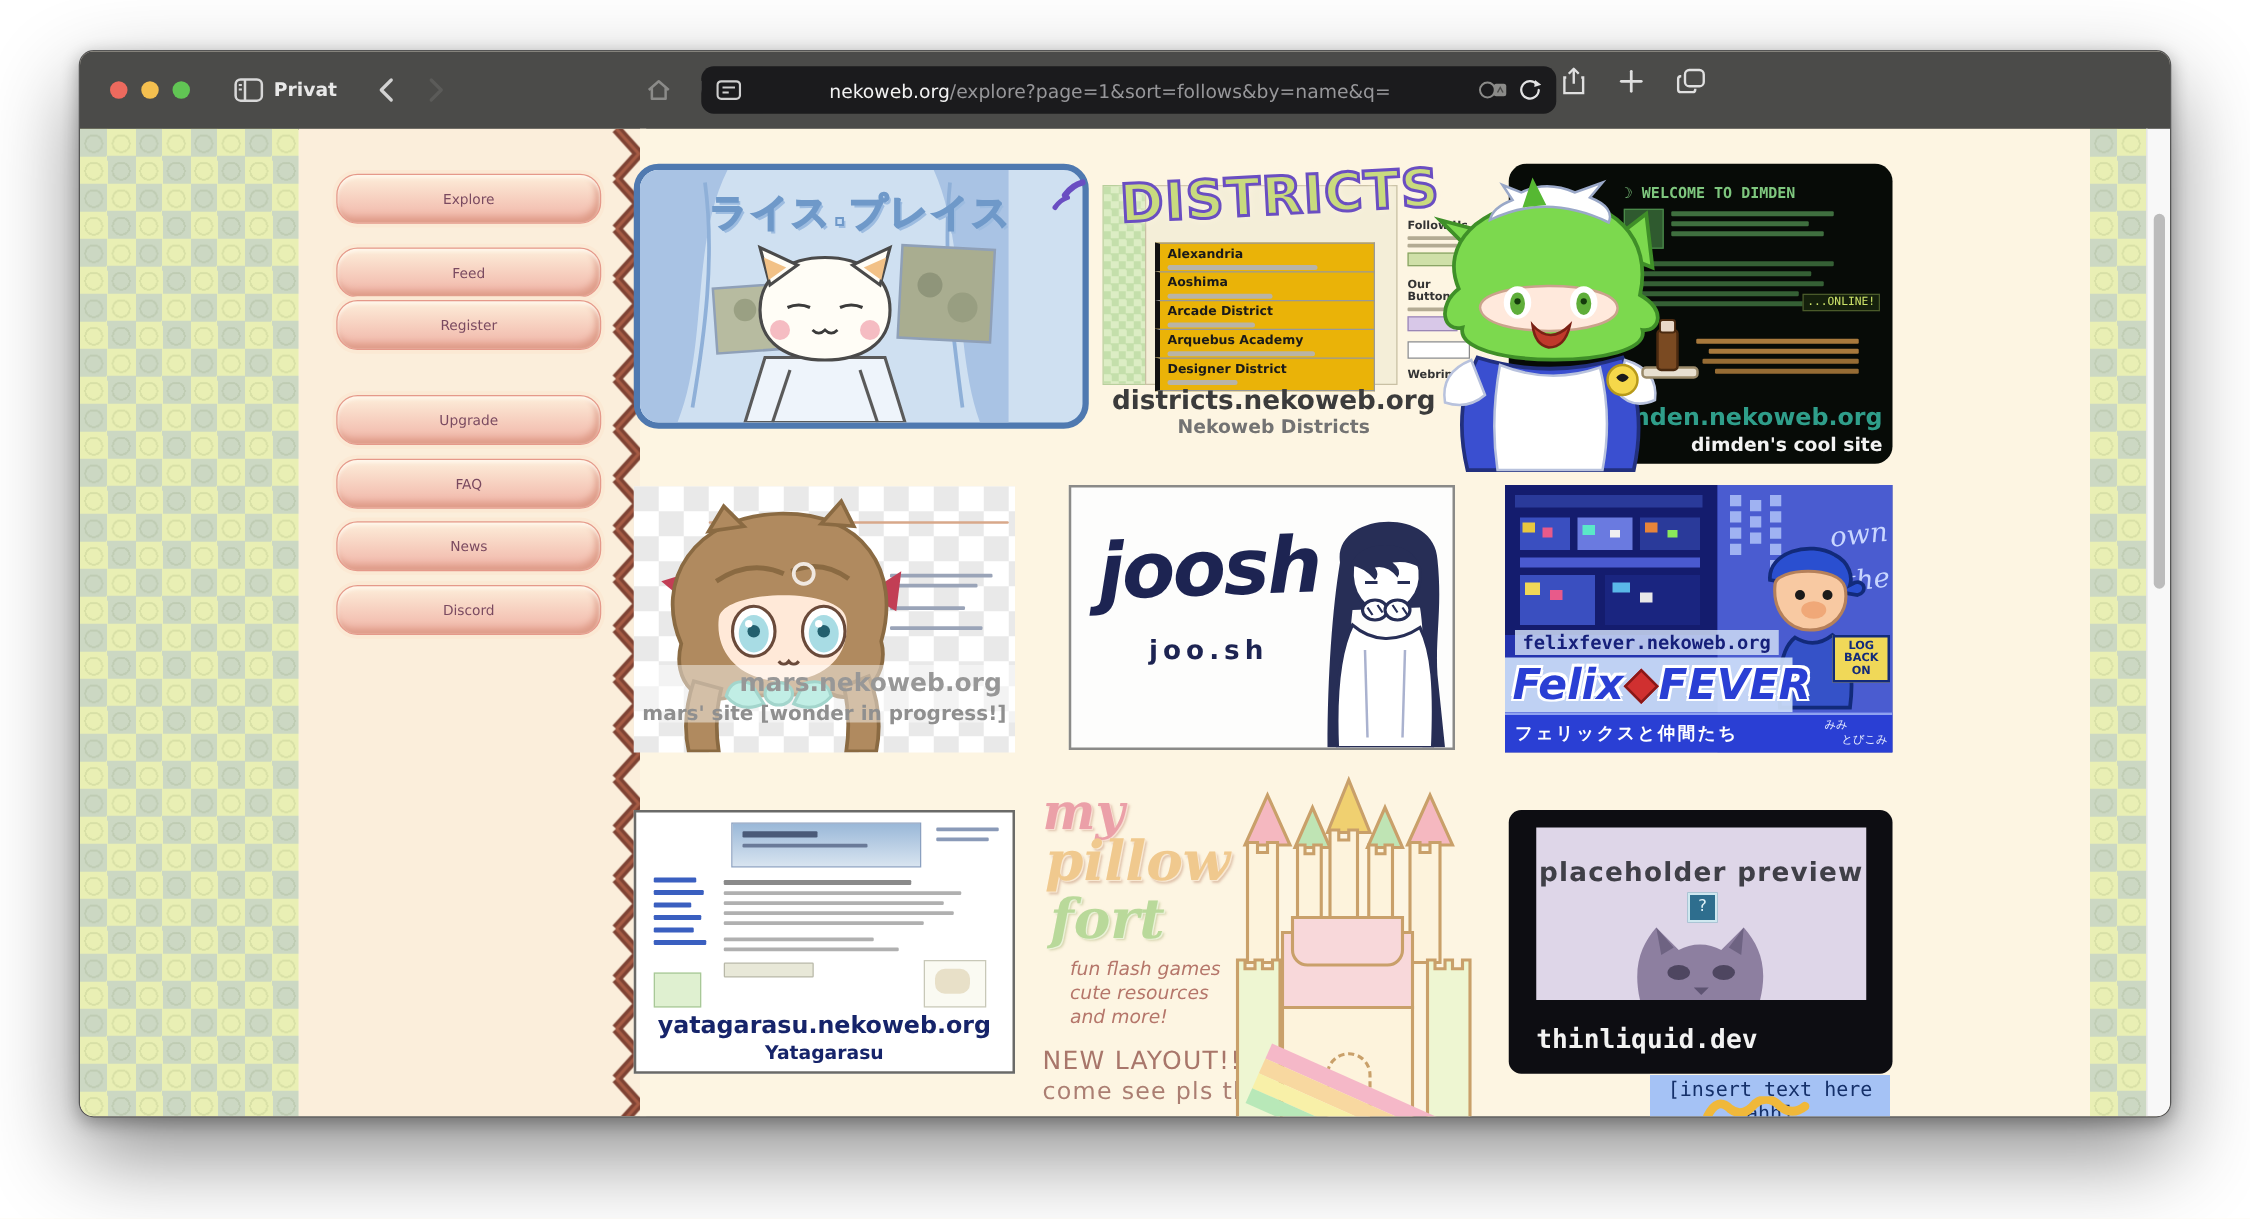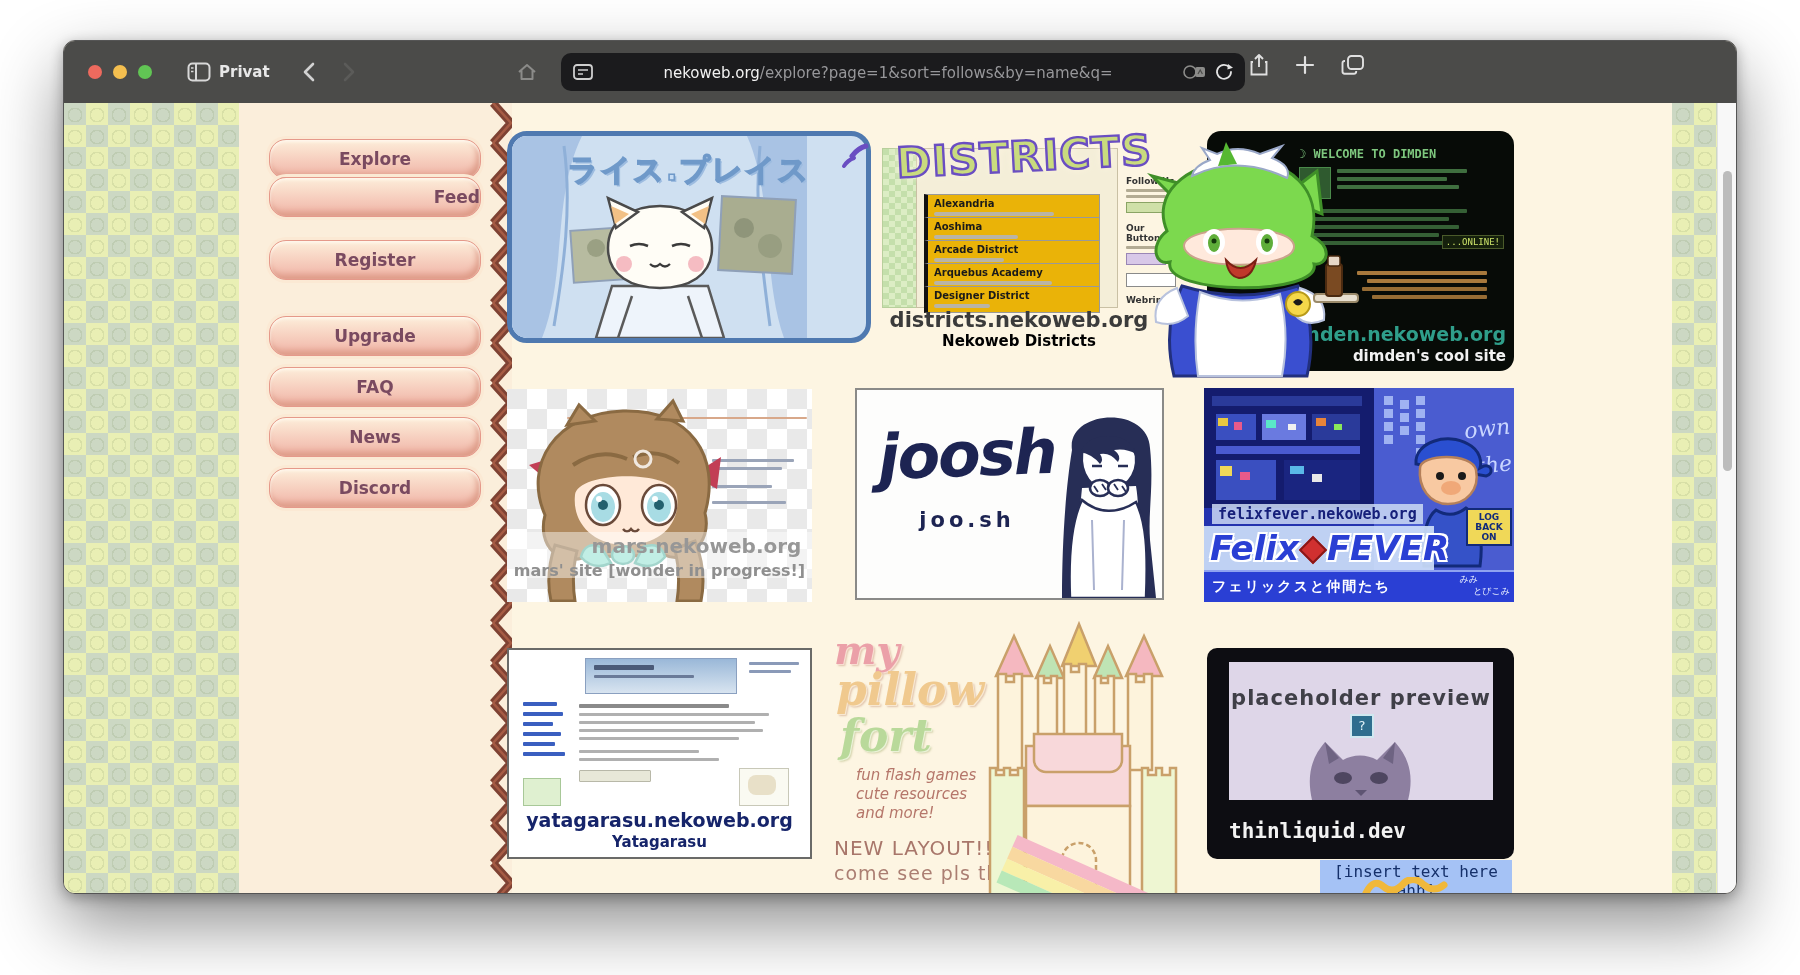--- a/index.html
+++ b/index.html
@@ -18,21 +18,21 @@
   
   .catpattern{background:
       radial-gradient(circle at 11px 12px, rgba(0,0,0,0) 6px, rgba(110,130,80,0.14) 6px 7.5px, rgba(0,0,0,0) 7.5px),
       repeating-conic-gradient(#e9efb4 0% 25%, #ccd8c3 25% 50%);
       background-size:22px 22px,44px 44px;}
   
   #sidebar{left:175px;top:62px;width:278px;height:790px;background:#fbeedb;}
   .pillbtn{position:absolute;left:30px;width:210px;height:38px;border-radius:17px;
      background:linear-gradient(#fdeeda, #f6cdbd 55%, #efb3a6);
      border:1px solid #e5998a;box-shadow:inset 0 2px 3px #fff8ee, inset -3px -4px 6px #dd9a86, 0 0 0 3px #fbe9d4;
-     color:#7a4a60;font-weight:700;font-size:17px;display:flex;align-items:center;justify-content:center;cursor:pointer;}
+     color:#7a4a60;font-weight:400;font-size:11px;display:flex;align-items:center;justify-content:center;cursor:pointer;}
   
   #main{left:448px;top:62px;width:1160px;height:790px;background:#fdf5e2;}
   .check-gray{background:repeating-conic-gradient(#ffffff 0% 25%, #e9e9e9 25% 50%);background-size:40px 40px;}
   .caption-url{font-weight:700;text-align:center;}
   .caption-title{font-weight:700;text-align:center;}
   .mono{font-family:"DejaVu Sans Mono","Liberation Mono",monospace;}
   .bar{position:absolute;border-radius:1px;}
   
   .drow{position:absolute;left:0;width:176px;background:#eab308;border:1px solid #999;border-left:4px solid #111;padding:3px 5px 4px 6px;box-sizing:border-box;}
   .drow .dn{font-size:10px;font-weight:700;color:#1a1a1a;line-height:11px;}
@@ -112,21 +112,21 @@
     </div>
   </div>
 
   <div class="abs catpattern" style="left:0;top:62px;width:175px;height:790px;"></div>
   <div class="abs catpattern" style="left:1608px;top:62px;width:46px;height:790px;"></div>
 
   <div id="sidebar" class="abs">
     <div class="pillbtn" style="top:36px;">
         <span>Explore</span>
       </div>
-    <div class="pillbtn" style="top:74px;justify-content:flex-end;">
+    <div class="pillbtn" style="top:95px;">
         <span>Feed</span>
       </div>
     <div class="pillbtn" style="top:137px;">
         <span>Register</span>
       </div>
     <div class="pillbtn" style="top:213px;">
         <span>Upgrade</span>
       </div>
     <div class="pillbtn" style="top:264px;">
         <span>FAQ</span>
@@ -216,21 +216,21 @@
       <div style="width:48px;height:12px;background:#fff;border:1px solid #8a8a8a;margin:2px 0 8px;"></div>
       <div class="plabel">Webring</div>
     </div>
 
     <svg class="abs" style="left:-20px;top:-6px;" width="80" height="40">
       <path d="M18 26 Q24 18 32 16" stroke="#6a4ec2" stroke-width="5" fill="none" stroke-linecap="round"></path>
       <path d="M10 36 Q14 30 20 28" stroke="#6a4ec2" stroke-width="4" fill="none" stroke-linecap="round"></path>
     </svg>
     <div class="abs" style="left:20px;top:-4px;width:300px;text-align:center;font-size:42px;font-weight:800;color:#c9db7e;-webkit-text-stroke:2.4px #6a4ec2;letter-spacing:1px;transform:rotate(-3deg);text-shadow:0 0 8px #fdf5e2;">DISTRICTS</div>
     <div class="abs caption-url" style="left:0;top:172px;width:330px;font-size:21px;color:#3b3b3b;">districts.nekoweb.org</div>
-    <div class="abs caption-title" style="left:0;top:196px;width:330px;font-size:15px;color:#000000;">Nekoweb Districts</div>
+    <div class="abs caption-title" style="left:0;top:196px;width:330px;font-size:15px;color:#737373;">Nekoweb Districts</div>
   </div>
 
   <div class="abs" style="left:1143px;top:90px;width:307px;height:240px;background:#070b07;border-radius:14px;overflow:hidden;">
     <div class="abs" style="left:92px;top:16px;color:#7ec77e;font-size:12px;font-weight:700;font-family:'DejaVu Sans Mono',monospace;">☽ <span>WELCOME TO DIMDEN</span></div>
     <div class="abs" style="left:92px;top:36px;width:30px;height:30px;background:#2f5a2f;border:1px solid #4a8a4a;"></div>
     <div class="bar" style="left:130px;top:38px;width:130px;height:4px;background:#3f6f3f;"></div>
     <div class="bar" style="left:130px;top:46px;width:110px;height:4px;background:#3f6f3f;"></div>
     <div class="bar" style="left:130px;top:54px;width:122px;height:4px;background:#3f6f3f;"></div>
     <div class="bar" style="left:92px;top:78px;width:168px;height:4px;background:#356035;"></div>
     <div class="bar" style="left:92px;top:86px;width:150px;height:4px;background:#356035;"></div>

